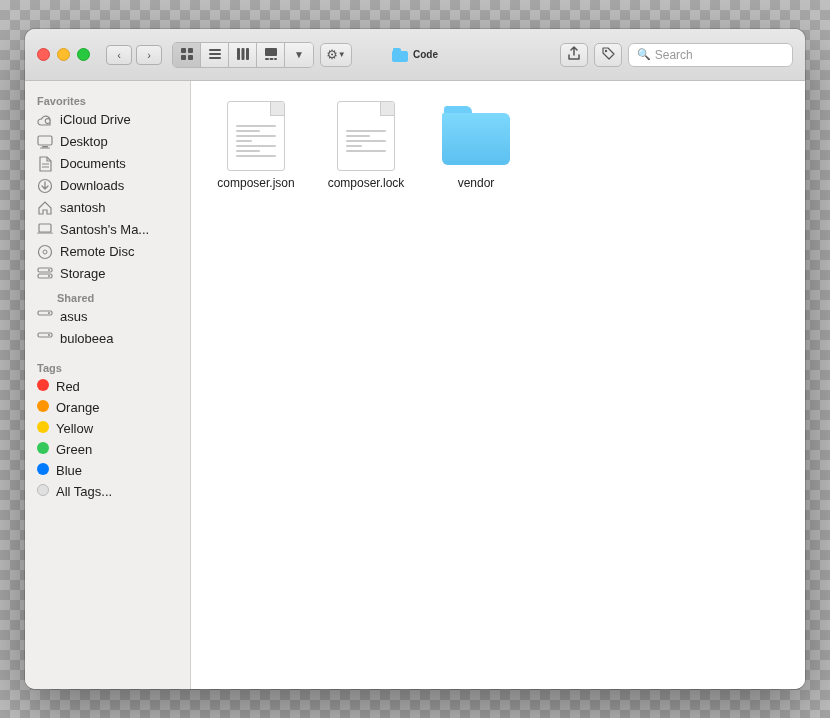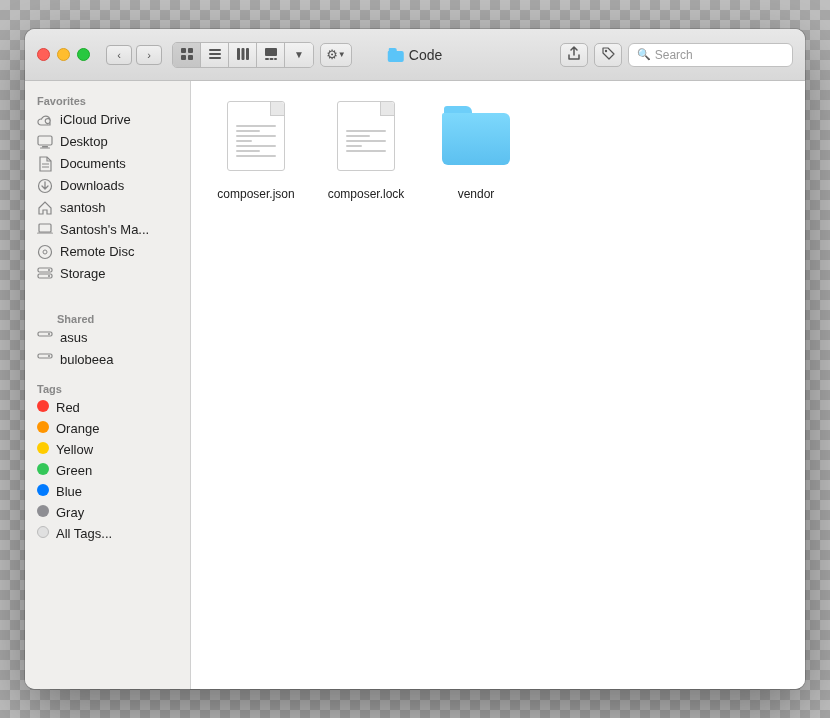--- a/index.html
+++ b/index.html
@@ -91,22 +91,22 @@
       align-items: center;
     }
 
     .folder-icon-title {
       display: flex;
       align-items: center;
       gap: 5px;
     }
 
     .title-text {
-      font-size: 14px;
-      font-weight: 400;
+      font-size: 10px;
+      font-weight: 700;
       color: #333;
     }
 
     .toolbar-right {
       position: absolute;
       right: 12px;
       display: flex;
       align-items: center;
       gap: 6px;
     }
@@ -272,21 +272,20 @@
       align-items: center;
       justify-content: center;
       margin-bottom: 5px;
     }
 
     .file-label {
       font-size: 12px;
       color: #222;
       text-align: center;
       word-break: break-all;
-      margin-top: 11px;
     }
 
     
     .doc-icon {
       width: 58px;
       height: 70px;
       background: #fff;
       border: 1px solid #ccc;
       border-radius: 3px;
       position: relative;
@@ -537,21 +536,21 @@
           <svg width="16" height="14" viewBox="0 0 16 14">
             <rect x="1" y="1" width="14" height="4" rx="1.5" fill="none" stroke="#888" stroke-width="1.2"></rect>
             <rect x="1" y="7" width="14" height="4" rx="1.5" fill="none" stroke="#888" stroke-width="1.2"></rect>
             <circle cx="12" cy="3" r="1" fill="#888"></circle>
             <circle cx="12" cy="9" r="1" fill="#888"></circle>
           </svg>
         </div>
         <span>Storage</span>
       </div>
 
-      <div class="sidebar-section-label" style="margin-top:22px;padding-left:32px;">Shared</div>
+      <div class="sidebar-section-label" style="margin-top:1px;padding-left:32px;">Shared</div>
 
       <div class="sidebar-item">
         <div class="sidebar-icon">
           <svg width="16" height="14" viewBox="0 0 16 14">
             <rect x="1" y="1" width="14" height="4" rx="1.5" fill="none" stroke="#888" stroke-width="1.2"></rect>
             <circle cx="12" cy="3" r="1" fill="#888"></circle>
           </svg>
         </div>
         <span>asus</span>
       </div>
@@ -581,24 +580,20 @@
             <div class="tag-dot" style="background: rgb(255, 204, 0); border: none;"></div>
             <span>Yellow</span>
           </div>
           <div class="sidebar-item">
             <div class="tag-dot" style="background: rgb(52, 199, 89); border: none;"></div>
             <span>Green</span>
           </div>
           <div class="sidebar-item">
             <div class="tag-dot" style="background: rgb(0, 122, 255); border: none;"></div>
             <span>Blue</span>
-          </div>
-          <div class="sidebar-item">
-            <div class="tag-dot" style="background: rgb(142, 142, 147); border: none;"></div>
-            <span>Gray</span>
           </div>
           <div class="sidebar-item">
             <div class="tag-dot" style="background: rgb(224, 224, 224); border: 1px solid rgb(187, 187, 187);"></div>
             <span>All Tags...</span>
           </div>
         </div>
     </div>
 
     <div class="file-area">
 

